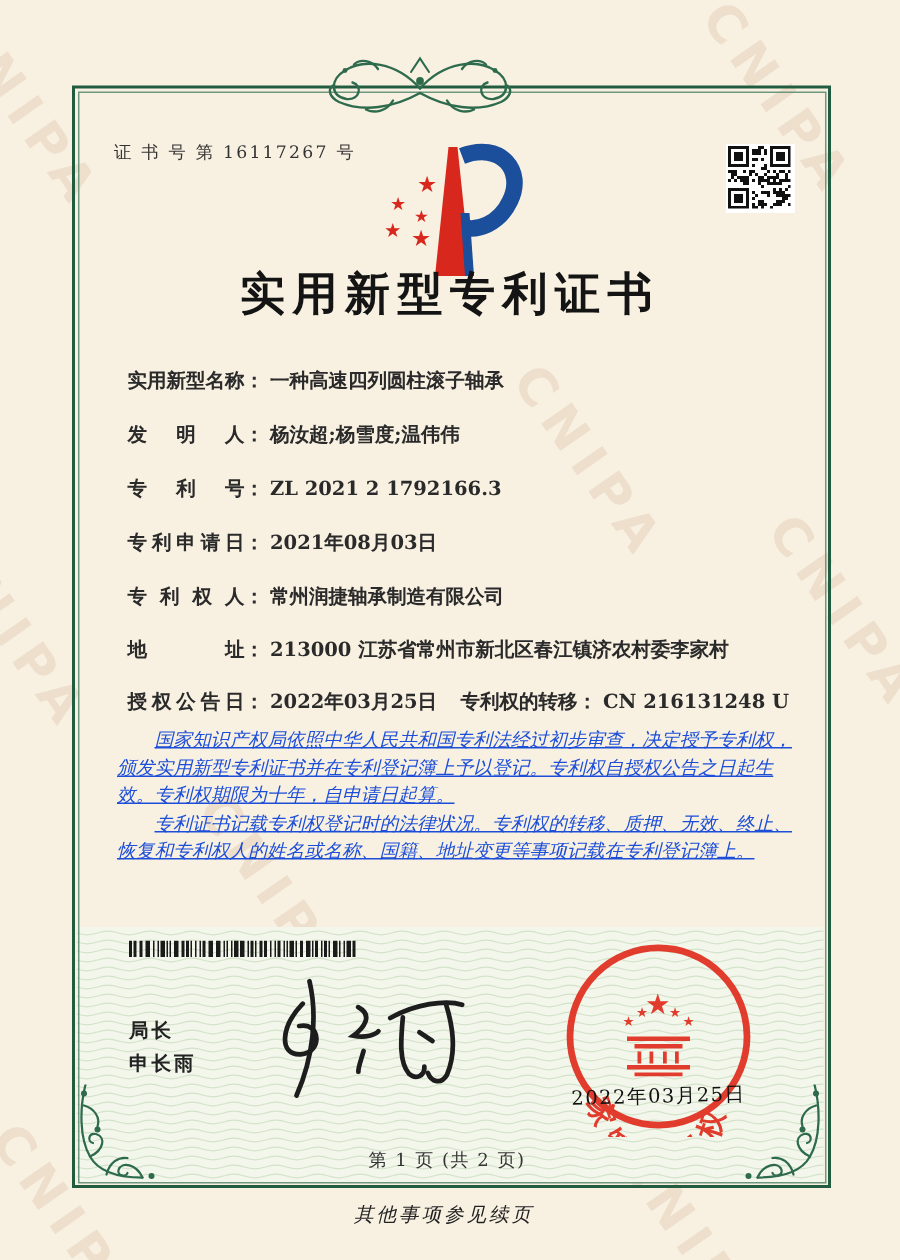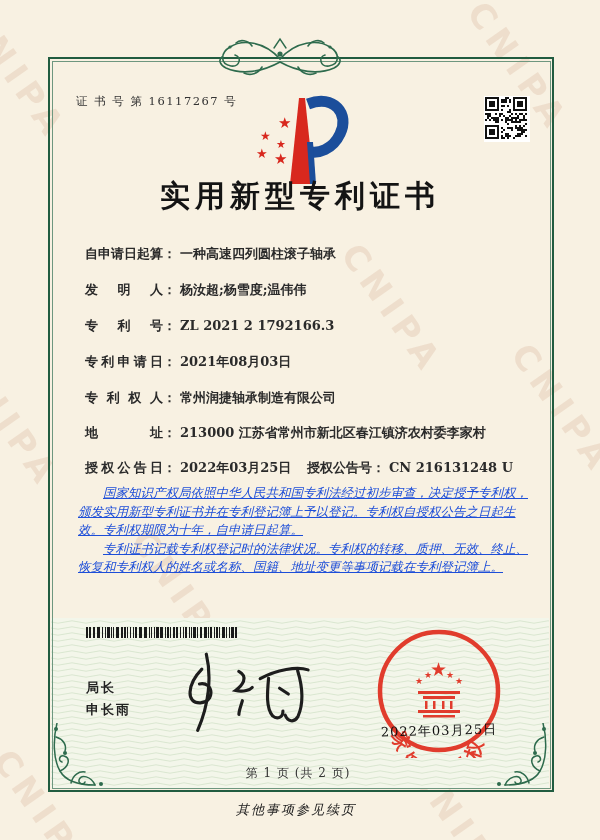--- a/index.html
+++ b/index.html
@@ -275,41 +275,41 @@
         <rect x="8" y="20" width="1" height="1" fill="#111"></rect>
         <rect x="9" y="20" width="1" height="1" fill="#111"></rect>
         <rect x="11" y="20" width="1" height="1" fill="#111"></rect>
         <rect x="14" y="20" width="1" height="1" fill="#111"></rect>
       </svg>
   </div>
 
   <div class="title">实用新型专利证书</div>
 
   <div class="row" style="top:245px">
-    <span class="lbl">自申请日起算</span><span class="colon">：</span><span class="val">一种高速四列圆柱滚子轴承</span>
+    <span class="lbl">实用新型名称</span><span class="colon">：</span><span class="val">一种高速四列圆柱滚子轴承</span>
   </div>
   <div class="row" style="top:281px">
     <span class="lbl">发明人</span><span class="colon">：</span><span class="val">杨汝超;杨雪度;温伟伟</span>
   </div>
   <div class="row" style="top:317px">
     <span class="lbl">专利号</span><span class="colon">：</span><span class="val">ZL 2021 2 1792166.3</span>
   </div>
   <div class="row" style="top:353px">
     <span class="lbl">专利申请日</span><span class="colon">：</span><span class="val">2021年08月03日</span>
   </div>
   <div class="row" style="top:389px">
     <span class="lbl">专利权人</span><span class="colon">：</span><span class="val">常州润捷轴承制造有限公司</span>
   </div>
   <div class="row" style="top:424px">
     <span class="lbl">地址</span><span class="colon">：</span><span class="val">213000 江苏省常州市新北区春江镇济农村委李家村</span>
   </div>
   <div class="row" style="top:459px">
     <span class="lbl">授权公告日</span><span class="colon">：</span><span class="val">2022年03月25日</span>
     <span class="pair2">
-      <span>授权公告号</span><span class="colon">：</span><span>CN 216131248 U</span>
+      <span>专利权的转移</span><span class="colon">：</span><span>CN 216131248 U</span>
     </span>
   </div>
 
   <div class="legal">
     <p>国家知识产权局依照中华人民共和国专利法经过初步审查，决定授予专利权，颁发实用新型专利证书并在专利登记簿上予以登记。专利权自授权公告之日起生效。专利权期限为十年，自申请日起算。</p>
     <p>专利证书记载专利权登记时的法律状况。专利权的转移、质押、无效、终止、恢复和专利权人的姓名或名称、国籍、地址变更等事项记载在专利登记簿上。</p>
   </div>
 
   <svg class="barcode" id="barcode" viewBox="0 0 154 11">
       <rect x="0" y="0" width="2" height="11" fill="#1a1a1a"></rect>

